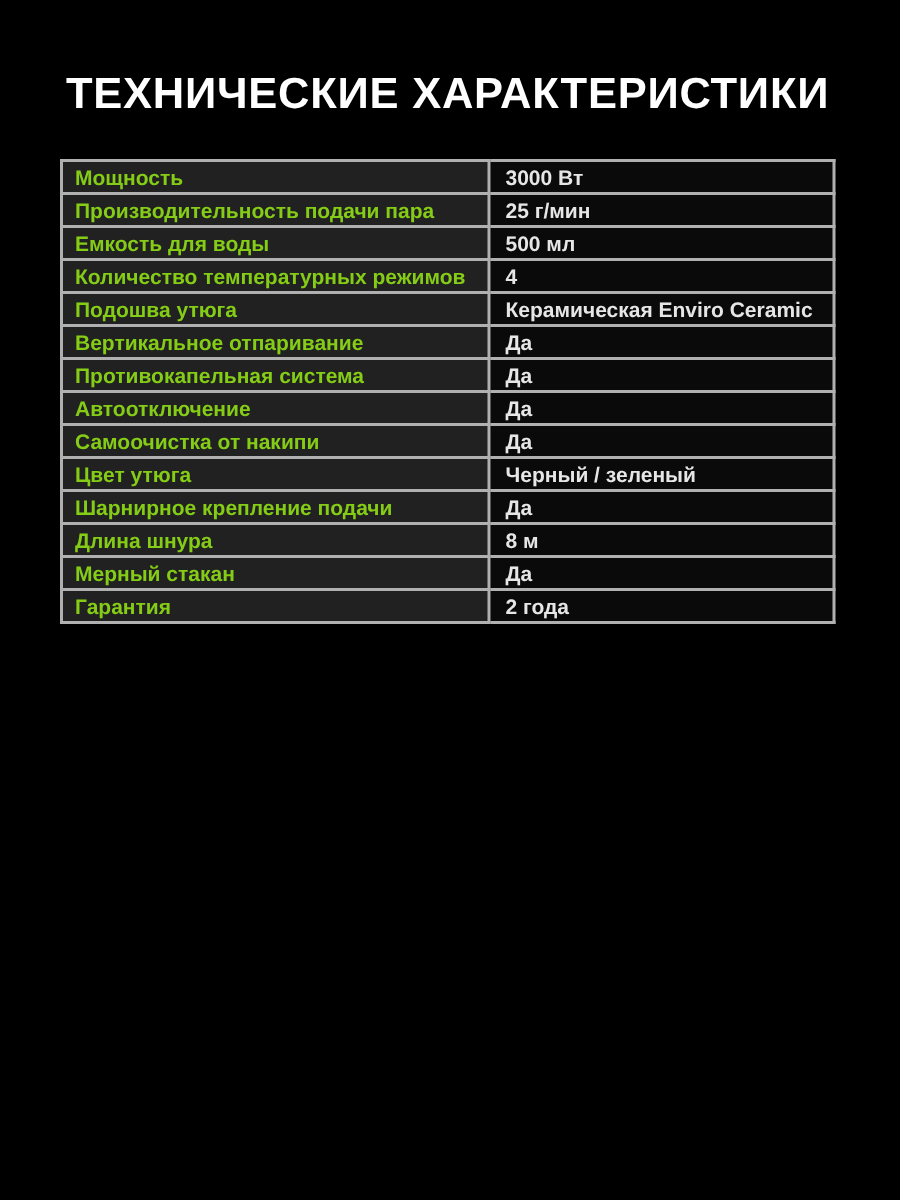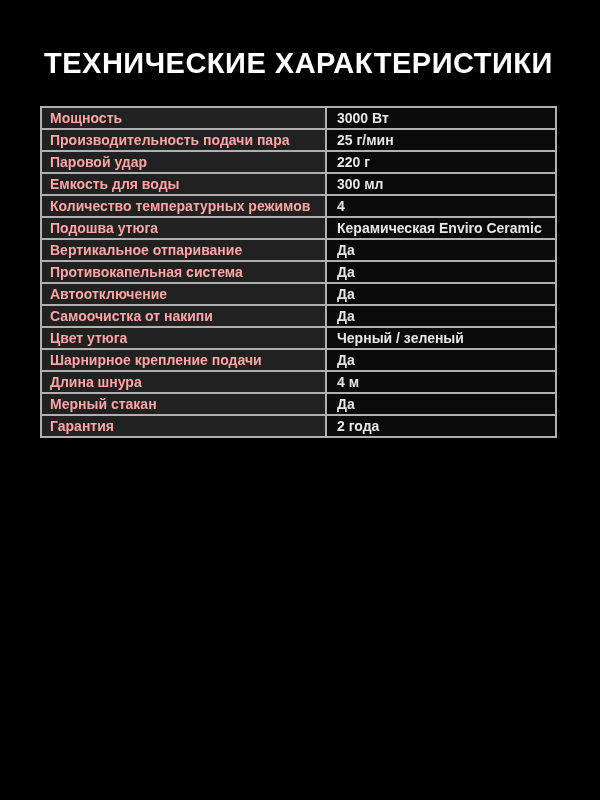--- a/index.html
+++ b/index.html
@@ -41,21 +41,21 @@
     border: 2px solid #b0b0b0;
     height: 20px;
     padding: 0 4px 0 8px;
     vertical-align: middle;
     white-space: nowrap;
     overflow: hidden;
   }
   .label-cell {
     width: 271px;
     background: #212121;
-    color: #fca5a5;
+    color: #84cc16;
     font-weight: 700;
   }
   .value-cell {
     background: #0a0a0a;
     color: #e6e6e6;
     font-weight: 700;
     padding-left: 10px !important;
   }
 </style>
 </head>
@@ -68,28 +68,24 @@
   <tr class="spec-row">
     <td class="label-cell">Мощность</td>
     <td class="value-cell">3000 Вт</td>
   </tr>
 
   <tr class="spec-row">
     <td class="label-cell">Производительность подачи пара</td>
     <td class="value-cell">25 г/мин</td>
   </tr>
 
-  <tr class="spec-row">
-    <td class="label-cell">Паровой удар</td>
-    <td class="value-cell">220 г</td>
-  </tr>
 
   <tr class="spec-row">
     <td class="label-cell">Емкость для воды</td>
-    <td class="value-cell">300 мл</td>
+    <td class="value-cell">500 мл</td>
   </tr>
 
   <tr class="spec-row">
     <td class="label-cell">Количество температурных режимов</td>
     <td class="value-cell">4</td>
   </tr>
 
   <tr class="spec-row">
     <td class="label-cell">Подошва утюга</td>
     <td class="value-cell">Керамическая Enviro Ceramic</td>
@@ -122,21 +118,21 @@
   </tr>
 
 
   <tr class="spec-row">
     <td class="label-cell">Шарнирное крепление подачи</td>
     <td class="value-cell">Да</td>
   </tr>
 
   <tr class="spec-row">
     <td class="label-cell">Длина шнура</td>
-    <td class="value-cell">4 м</td>
+    <td class="value-cell">8 м</td>
   </tr>
 
   <tr class="spec-row">
     <td class="label-cell">Мерный стакан</td>
     <td class="value-cell">Да</td>
   </tr>
 
   <tr class="spec-row">
     <td class="label-cell">Гарантия</td>
     <td class="value-cell">2 года</td>

